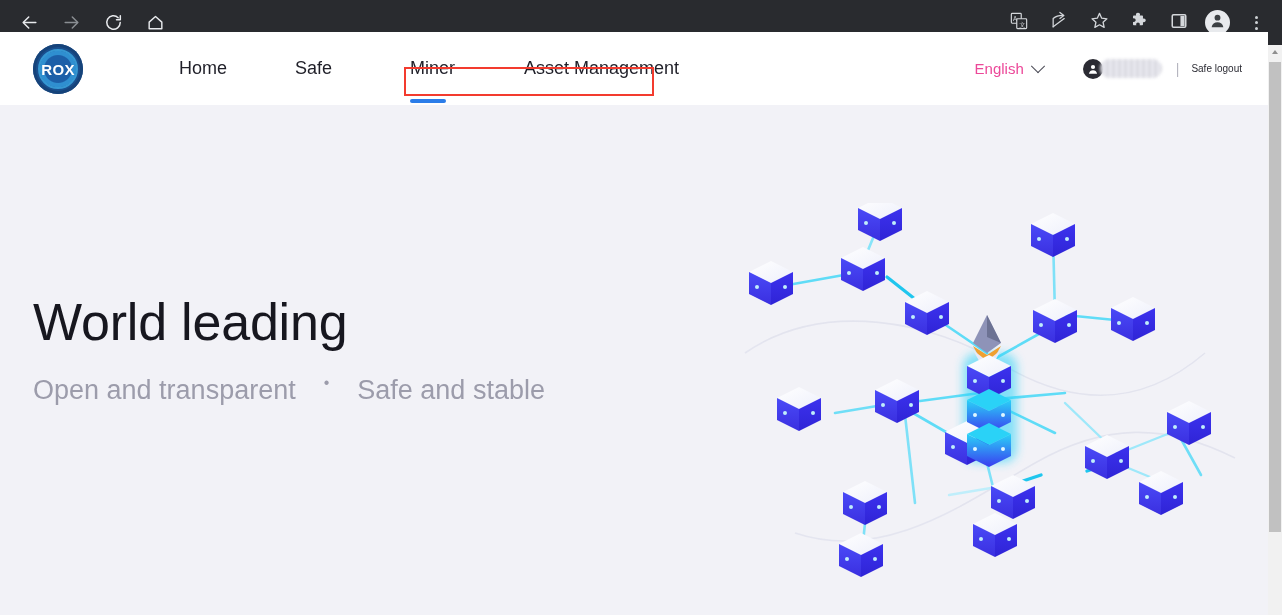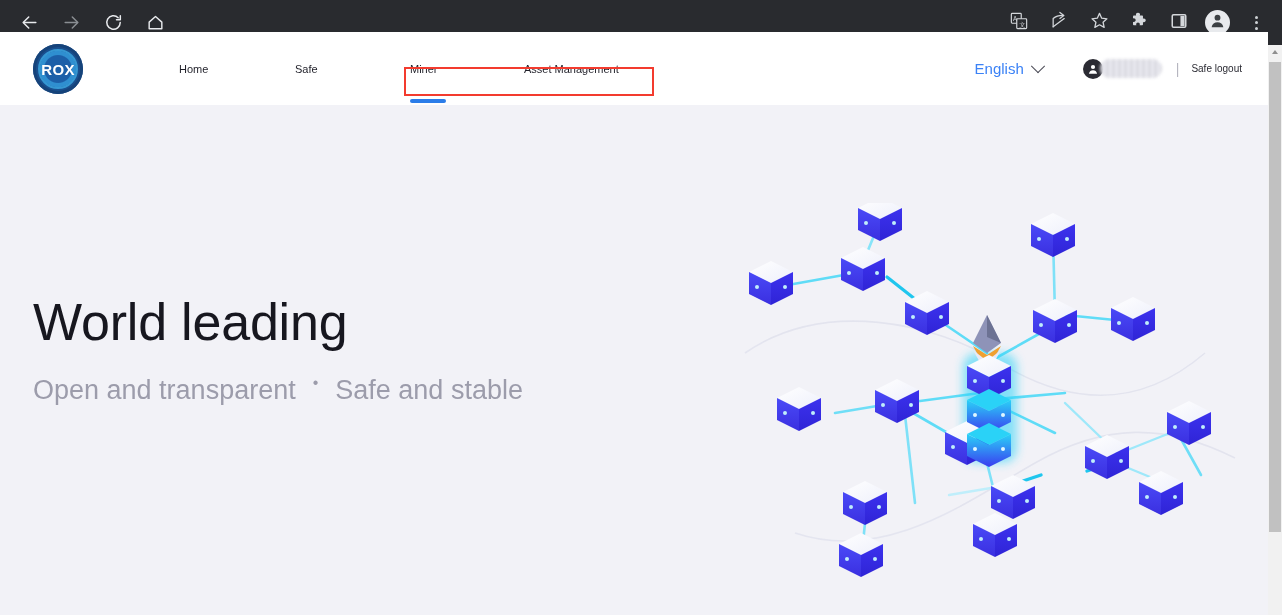--- a/index.html
+++ b/index.html
@@ -76,21 +76,21 @@
   .logo-text {
     position: relative; z-index: 2;
     color: #ffffff; font-size: 15px; font-weight: 700;
     letter-spacing: .3px;
   }
   .nav {
     position: absolute; left: 160px; top: 0; height: 73px;
     display: flex; align-items: center;
   }
   .nav-item {
-    font-size: 11px; color: #1f1f28;
+    font-size: 18px; color: #1f1f28;
     position: relative; white-space: nowrap;
   }
   .nav-home { position: absolute; left: 19px; }
   .nav-trade { position: absolute; left: 135px; }
   .nav-miner { position: absolute; left: 250px; }
   .nav-asset { position: absolute; left: 364px; }
   .nav-underline {
     position: absolute; left: 410px; top: 99px;
     width: 36px; height: 4px; border-radius: 2px;
     background: #2b7de9;
@@ -100,21 +100,21 @@
     width: 250px; height: 29px;
     border: 2.5px solid #f33b2e;
     pointer-events: none;
   }
   .header-right {
     position: absolute; right: 26px; top: 0; height: 73px;
     display: flex; align-items: center;
   }
   .lang {
     display: flex; align-items: center; gap: 9px;
-    font-size: 15px; color: #3b82f6;
+    font-size: 15px; color: #ec4899;
   }
   .chev {
     width: 10px; height: 10px;
     border-right: 1.6px solid #4a4a55; border-bottom: 1.6px solid #4a4a55;
     transform: rotate(45deg) translate(-2px,-2px);
   }
   .user-block { display: flex; align-items: center; margin-left: 40px; }
   .user-ico {
     width: 20px; height: 20px; border-radius: 50%;
     background: #2b2b33;
@@ -142,21 +142,21 @@
   }
   .hero-copy { position: absolute; left: 33px; top: 178px; }
   .h-line {
     font-size: 52px; line-height: 52px;
     color: #17171f; font-weight: 400;
     letter-spacing: -.2px; white-space: nowrap;
   }
   .h-sub {
     margin-top: 27px;
     font-size: 27px; color: #9c9cab;
-    display: flex; align-items: flex-start; gap: 17px;
+    display: flex; align-items: flex-start; gap: 28px;
     white-space: nowrap;
   }
   .h-sub .dot { font-size: 16px; line-height: 1; color: #9c9cab; }
 
   .art { position: absolute; left: 735px; top: 85px; width: 520px; height: 400px; }
   .art svg { display: block; }
 
   
   .scrollbar {
     position: absolute; right: 0; top: 45px;

